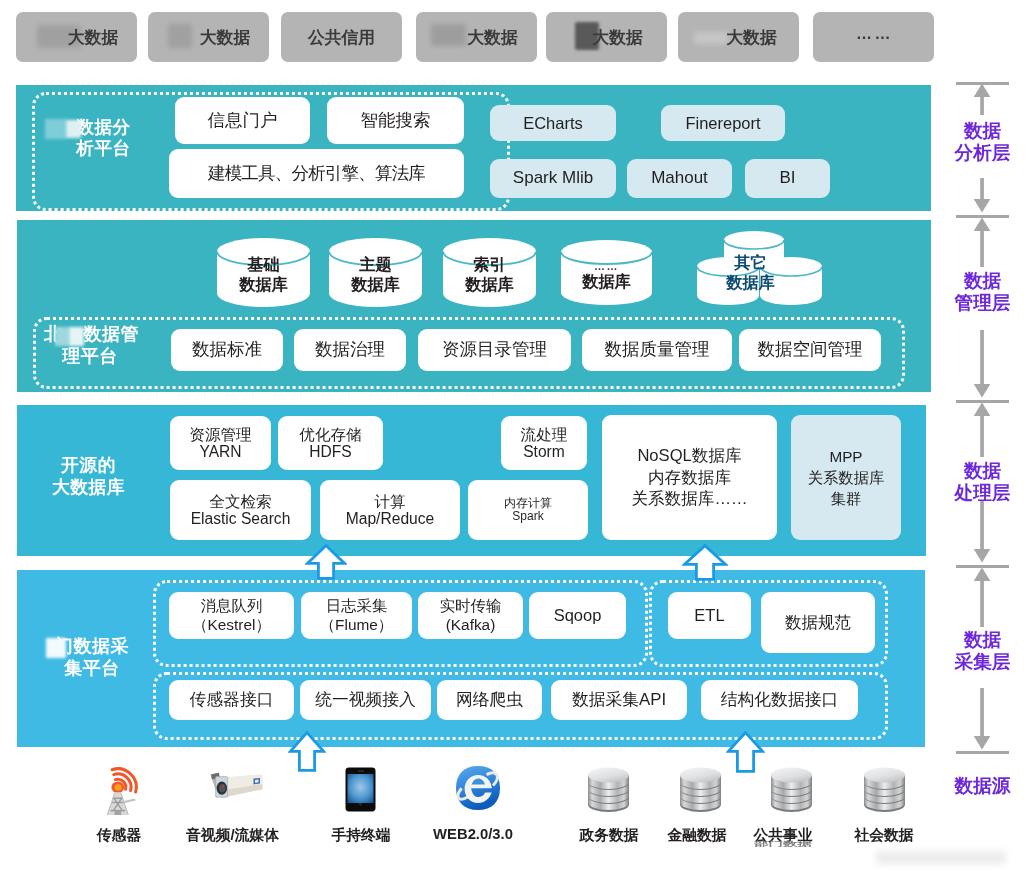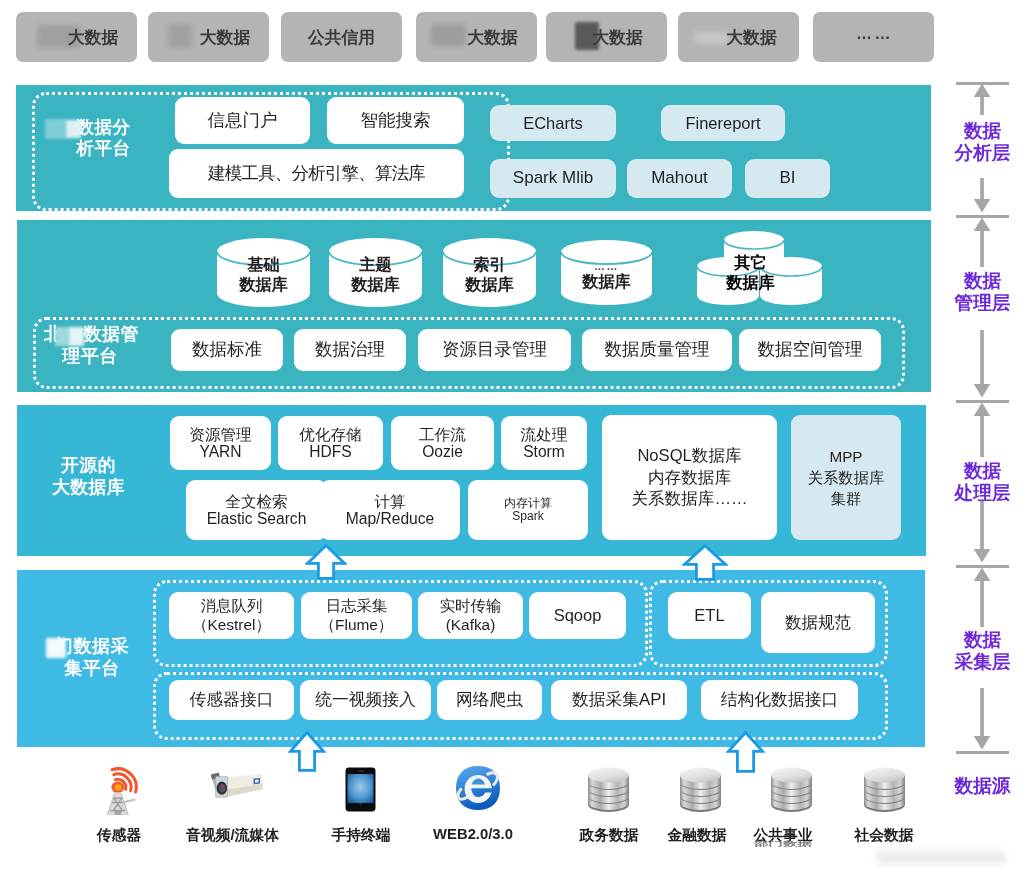--- a/index.html
+++ b/index.html
@@ -185,21 +185,21 @@
         <path d="M0 9.5 A 31 9.5 0 0 0 62 9.5" fill="none" stroke="#4bb8c4" stroke-width="1.7"></path>
       </svg>
     </div>
     <div class="cyl" style="left:82px;top:26px;width:62px;height:48px;">
       <svg viewBox="0 0 62 48" style="position:absolute;left:0;top:0;width:62px;height:48px">
         <path d="M0 9.5 L0 38.5 A 31 9.5 0 0 0 62 38.5 L62 9.5 Z" fill="#ffffff"></path>
         <ellipse cx="31" cy="9.5" rx="31" ry="9.5" fill="#ffffff"></ellipse>
         <path d="M0 9.5 A 31 9.5 0 0 0 62 9.5" fill="none" stroke="#4bb8c4" stroke-width="1.7"></path>
       </svg>
     </div>
-    <div class="lbl" style="position:absolute;left:0;top:21px;width:145px;text-align:center;color:#000000;font-size:16.2px;line-height:1.24;font-weight:600;">
+    <div class="lbl" style="position:absolute;left:0;top:21px;width:145px;text-align:center;color:#0c4a6e;font-size:16.2px;line-height:1.24;font-weight:600;">
       <div>其它</div>
       <div>数据库</div>
     </div>
   </div>
 
   <div class="dotbox" style="left:16px;top:97px;width:866px;height:66px;"></div>
 
   <div class="plat" style="left:27px;top:104px;width:92px;font-size:18px;white-space:nowrap;">
     <span class="blob" style="left:11px;top:3px;width:15px;height:19px;background:#9ed8de;filter:blur(1.6px);border-radius:1px;"></span>
     <span class="blob" style="left:25px;top:3px;width:15px;height:19px;background:#e6f4f5;filter:blur(1.4px);border-radius:1px;"></span>
@@ -234,32 +234,27 @@
   <div class="wbox" style="left:153px;top:11px;width:101px;height:54px;font-size:15.6px;line-height:1.12;">
     <span>
       <span>资源管理</span><br>
       <span>YARN</span></span>
     </div>
   <div class="wbox" style="left:261px;top:11px;width:105px;height:54px;font-size:15.6px;line-height:1.12;">
     <span>
       <span>优化存储</span><br>
       <span>HDFS</span></span>
     </div>
-  <div class="wbox" style="left:374px;top:11px;width:103px;height:54px;font-size:15.6px;line-height:1.12;">
-    <span>
-      <span>工作流</span><br>
-      <span>Oozie</span></span>
-    </div>
   <div class="wbox" style="left:484px;top:11px;width:86px;height:54px;font-size:15.6px;line-height:1.12;">
     <span>
       <span>流处理</span><br>
       <span>Storm</span></span>
     </div>
 
-  <div class="wbox" style="left:169px;top:75px;width:141px;height:60px;font-size:15.6px;line-height:1.12;">
+  <div class="wbox" style="left:153px;top:75px;width:141px;height:60px;font-size:15.6px;line-height:1.12;">
     <span>
       <span>全文检索</span><br>
       <span>Elastic Search</span></span>
     </div>
   <div class="wbox" style="left:303px;top:75px;width:140px;height:60px;font-size:15.6px;line-height:1.12;">
     <span>
       <span>计算</span><br>
       <span>Map/Reduce</span></span>
     </div>
   <div class="wbox" style="left:451px;top:75px;width:120px;height:60px;font-size:12px;line-height:1.12;">

